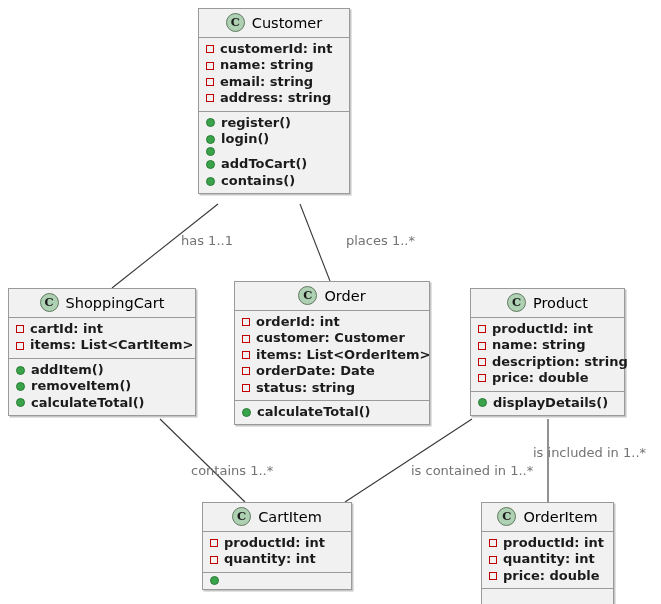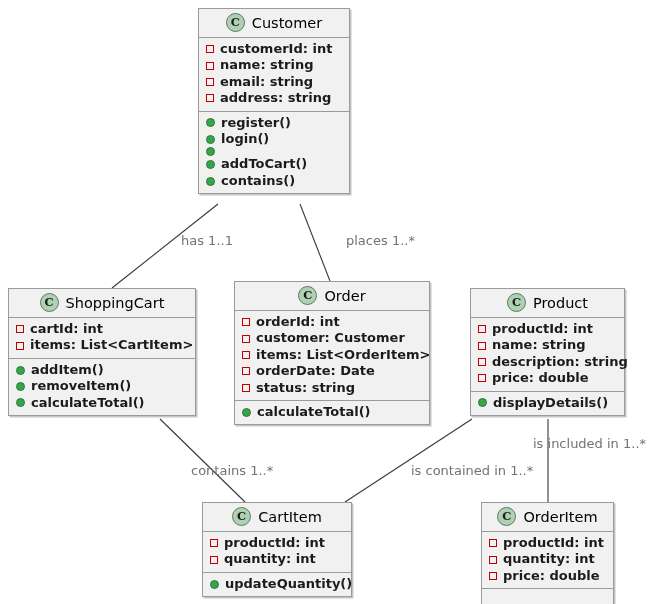--- a/index.html
+++ b/index.html
@@ -118,21 +118,21 @@
       <path d="M 218,204 L 112,288" class="edge-line"></path>
       <path d="M 300,204 L 330,281" class="edge-line"></path>
       <path d="M 160,419 L 245,502" class="edge-line"></path>
       <path d="M 472,419 L 345,502" class="edge-line"></path>
       <path d="M 548,419 L 548,502" class="edge-line"></path>
     </svg>
 <div class="edge-label" style="left: 181px; top: 233px;">has 1..1</div>
     <div class="edge-label" style="left: 306px; top: 233px; margin-left: 40px;">places 1..*</div>
     <div class="edge-label" style="left: 191px; top: 463px;">contains 1..*</div>
     <div class="edge-label" style="left: 411px; top: 463px;">is contained in 1..*</div>
-    <div class="edge-label" style="left: 533px; top: 436px;">is included in 1..*</div>
+    <div class="edge-label" style="left: 533px; top: 445px;">is included in 1..*</div>
     <div class="umlclass" style="left: 198px; top: 8px; width: 152px;">
       <div class="cls-header">
         <div class="cls-icon">C</div>
         <div class="cls-title">Customer</div>
       </div>
       <div class="cls-sep"></div>
       <div class="cls-compartment">
         <div class="member">
           <span class="mark-field"></span>
           <span>customerId: int</span>
@@ -286,21 +286,20 @@
         </div>
         <div class="member">
           <span class="mark-field"></span>
           <span>quantity: int</span>
         </div>
       </div>
       <div class="cls-sep"></div>
       <div class="cls-compartment">
         <div class="member">
           <span class="mark-method"></span>
-          <span>updateQuantity()</span>
         </div>
       </div>
     </div>
     <div class="umlclass" style="left: 481px; top: 502px; width: 133px;">
       <div class="cls-header">
         <div class="cls-icon">C</div>
         <div class="cls-title">OrderItem</div>
       </div>
       <div class="cls-sep"></div>
       <div class="cls-compartment">

